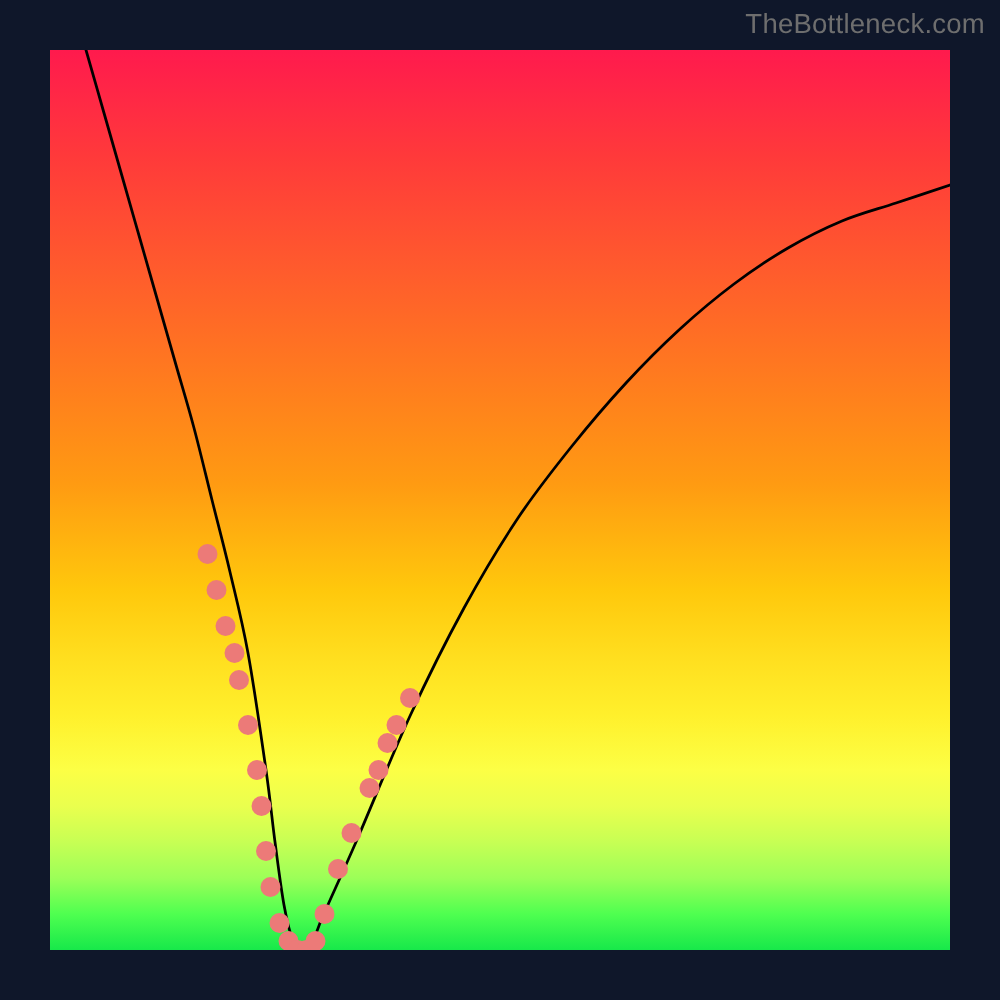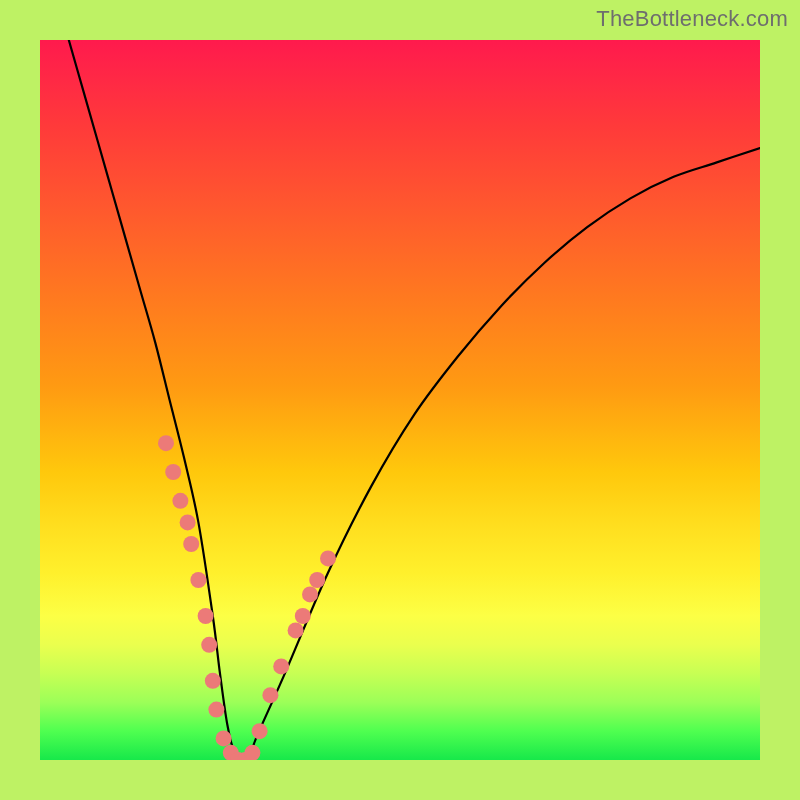--- a/index.html
+++ b/index.html
@@ -8,21 +8,21 @@
     width: 800px;
     height: 800px;
     overflow: hidden;
     background: #000;
     font-family: Arial, Helvetica, sans-serif;
   }
   .stage {
     position: relative;
     width: 800px;
     height: 800px;
-    background: #bef264;
+    background: #0f172a;
   }
   .plot-area {
     position: absolute;
     left: 40px;
     top: 40px;
     width: 720px;
     height: 720px;
     
     background: linear-gradient(
       to bottom,

